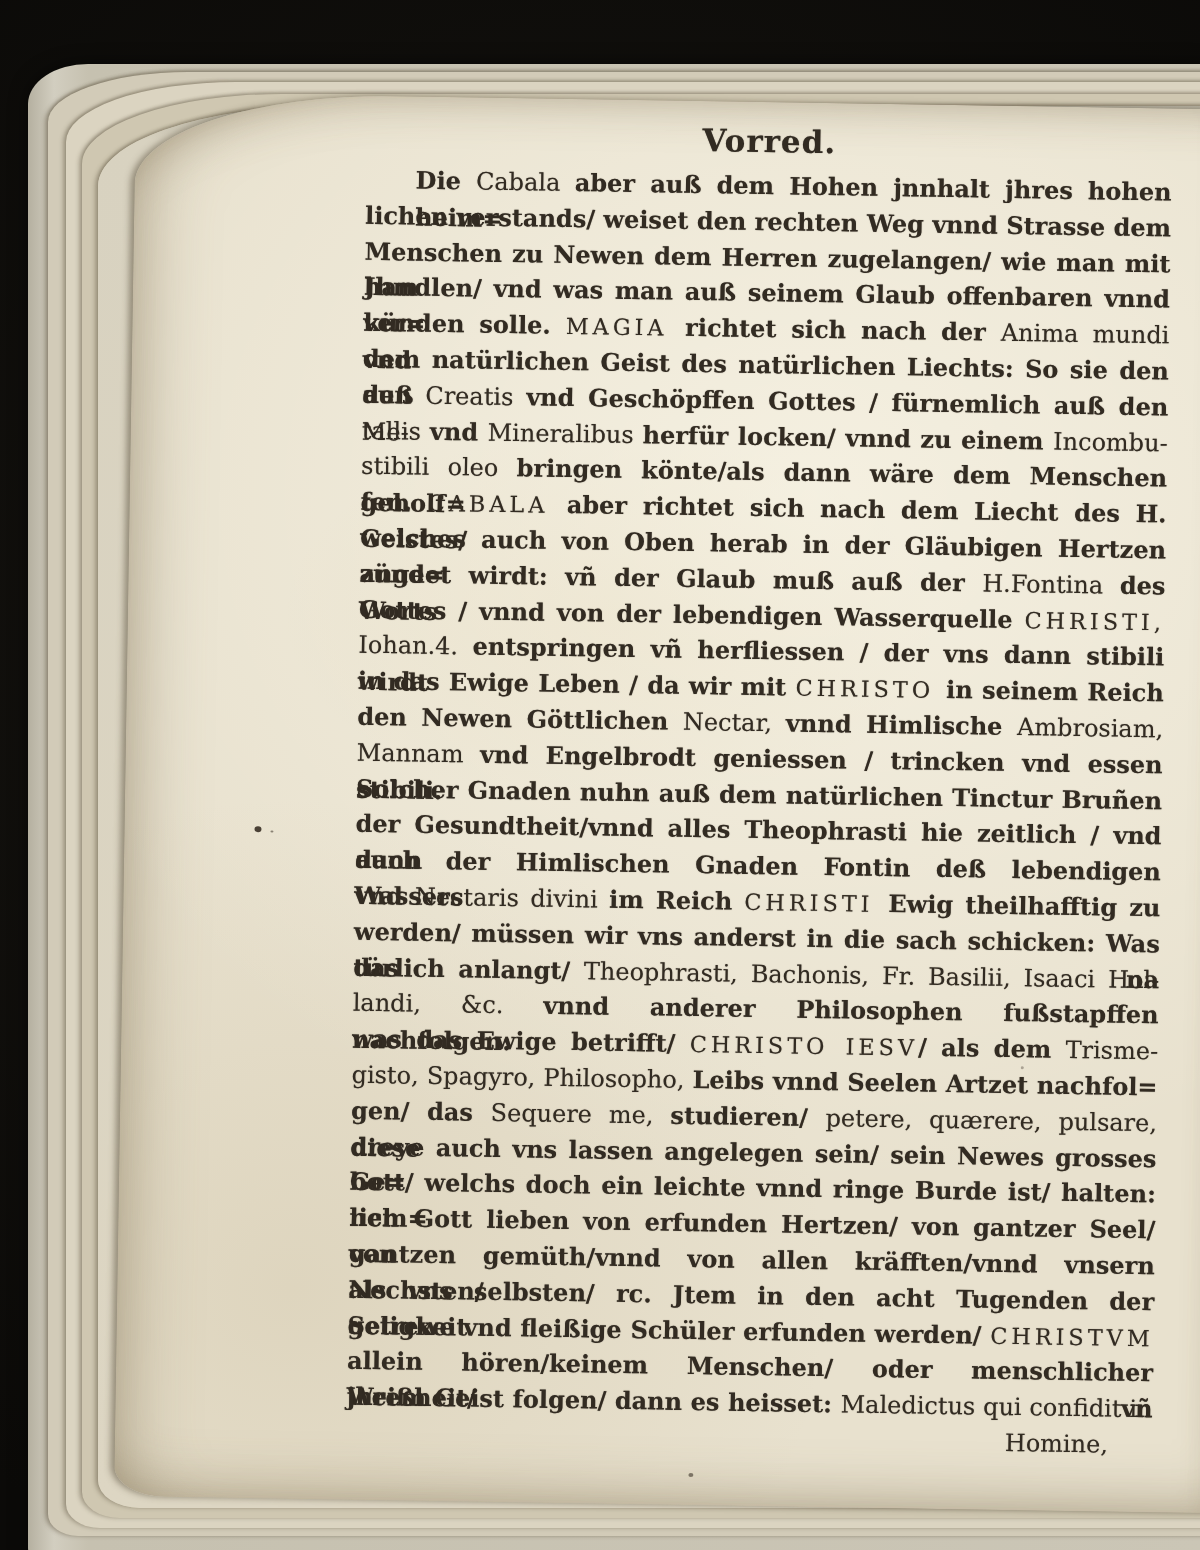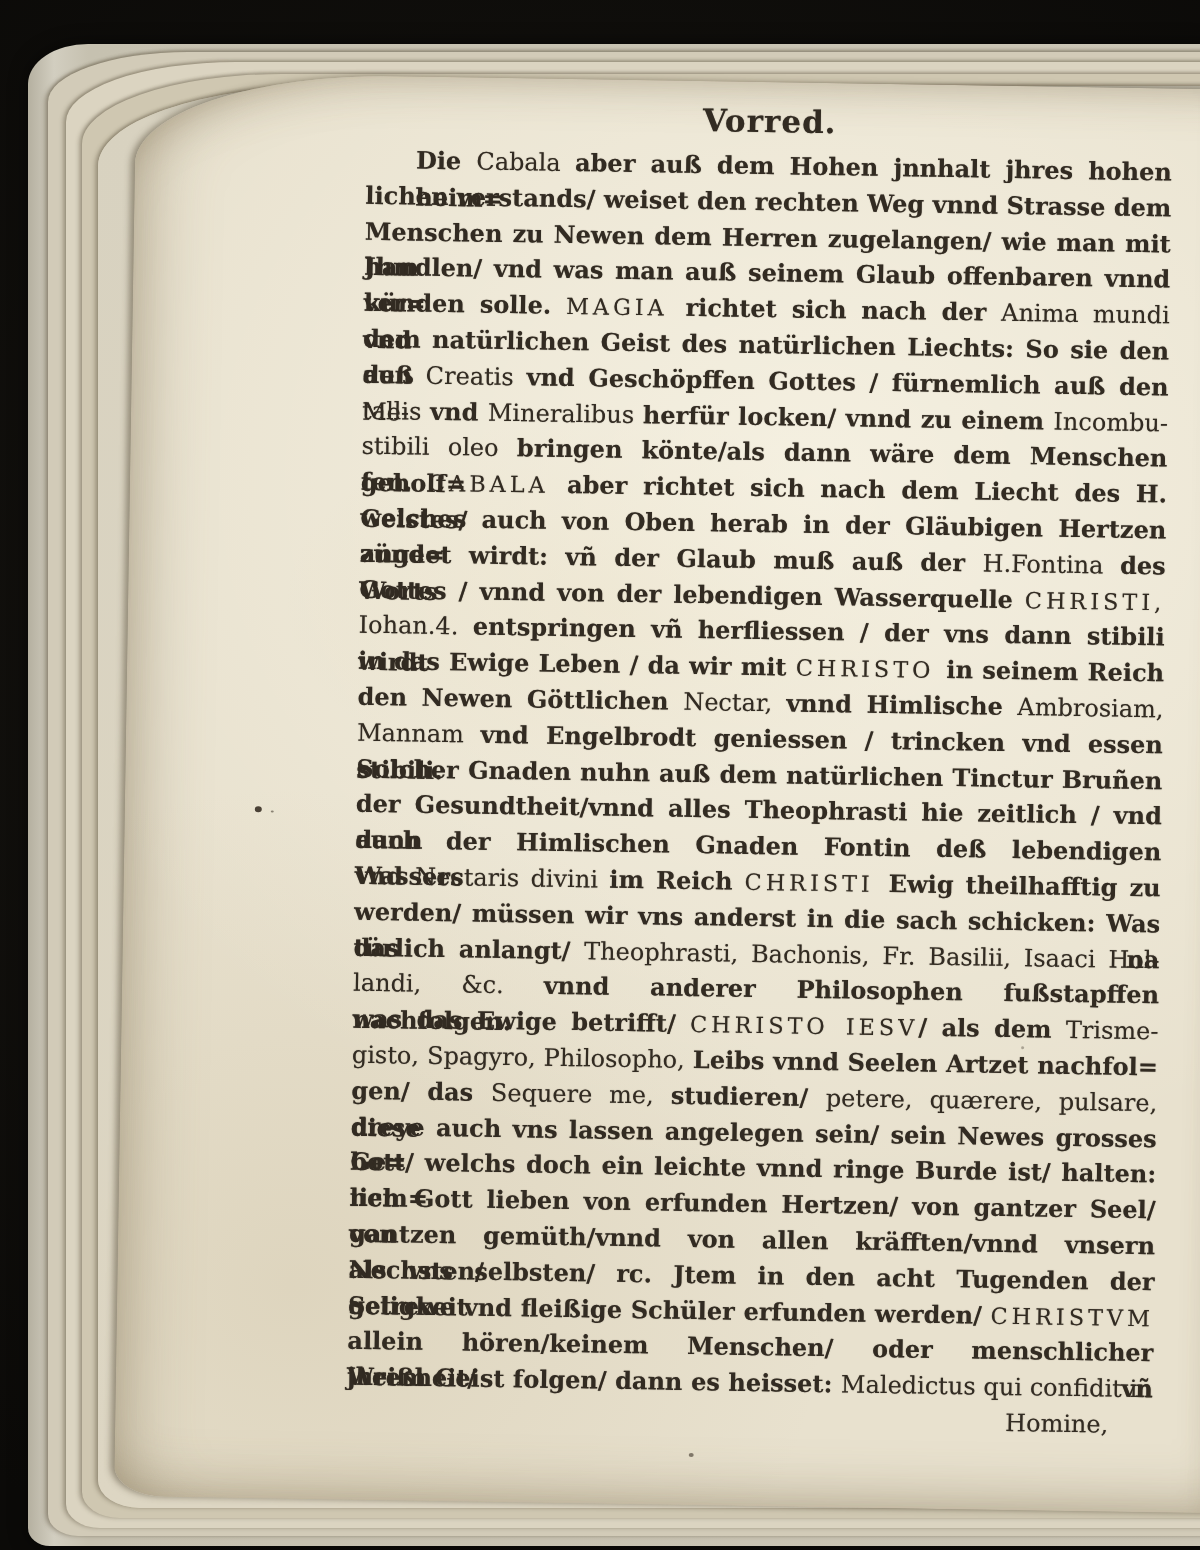--- a/index.html
+++ b/index.html
@@ -8,21 +8,21 @@
     font-family:"DejaVu Serif","Liberation Serif",serif;
     background:#070605;
   }
   .scene{
     position:relative;width:1200px;height:1550px;
     background:
       radial-gradient(120% 90% at 50% 45%, rgba(44,40,32,.38), rgba(8,7,5,0) 70%),
       #0b0a08;
   }
   
-  .book{position:absolute;inset:0;}
+  .book{position:absolute;inset:0;margin-top:20px;}
   .cover{
     position:absolute;left:28px;top:44px;width:1180px;height:1502px;
     background:linear-gradient(90deg,#b5b0a0 0,#d2cec0 26px,#c6c1b0 60px,#cbc6b6 100%);
     border-radius:60px 0 0 22px / 40px 0 0 18px;
     box-shadow:0 0 18px rgba(0,0,0,.55);
   }
   .leaf{position:absolute;right:-8px;}
   .leaf1{left:48px;top:52px;bottom:14px;background:#d2cbb8;
          border-radius:140px 0 0 30px / 50px 0 0 22px;
          box-shadow:-3px 0 4px rgba(90,80,60,.45), 0 -2px 3px rgba(90,80,60,.35);}

